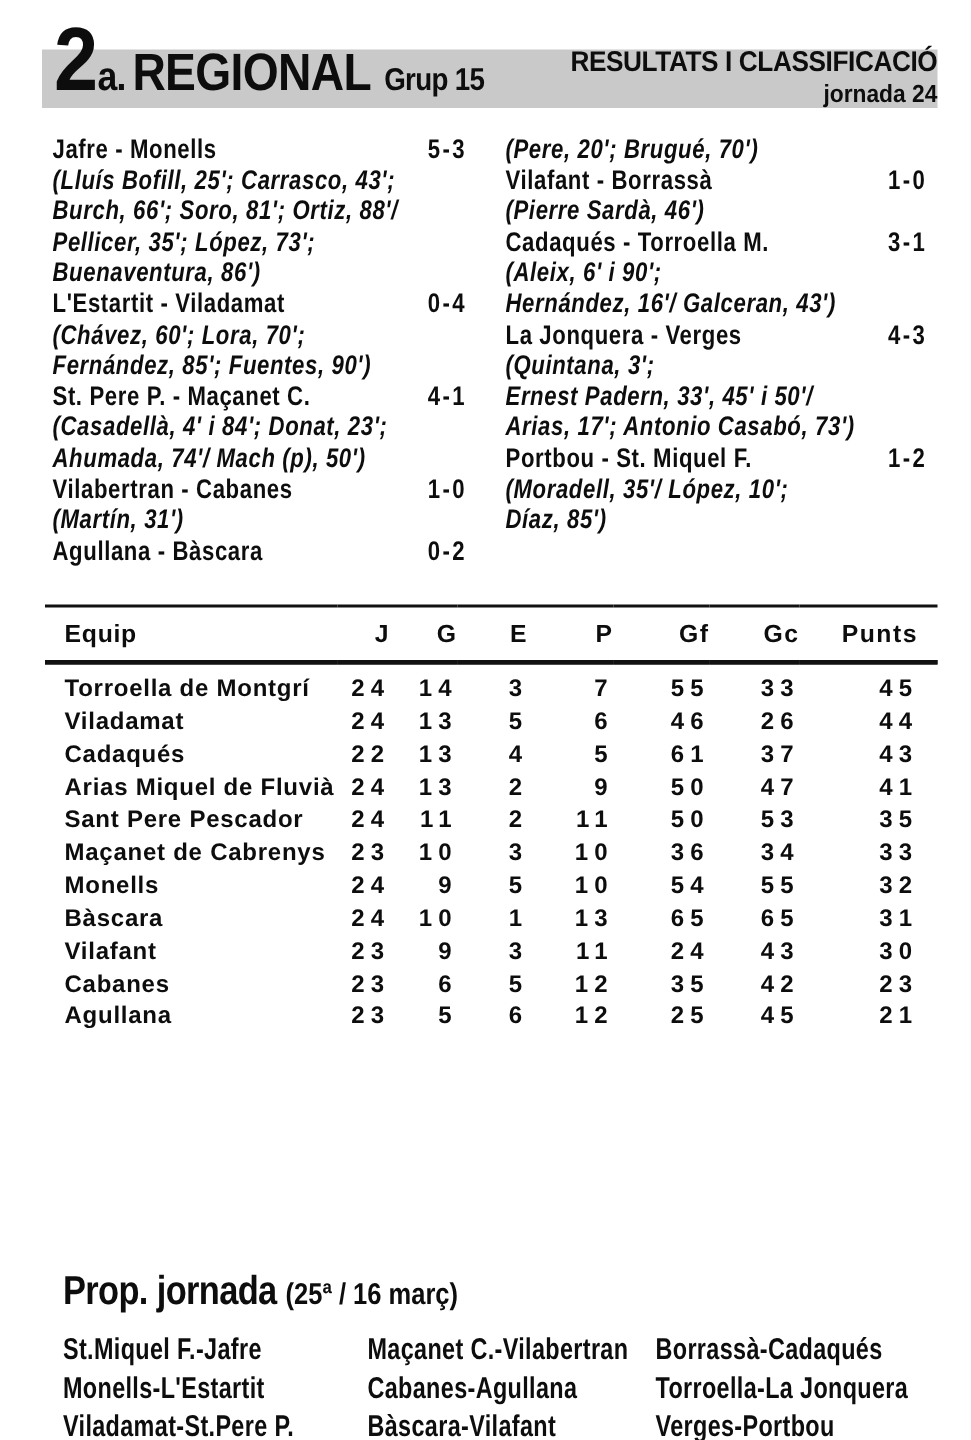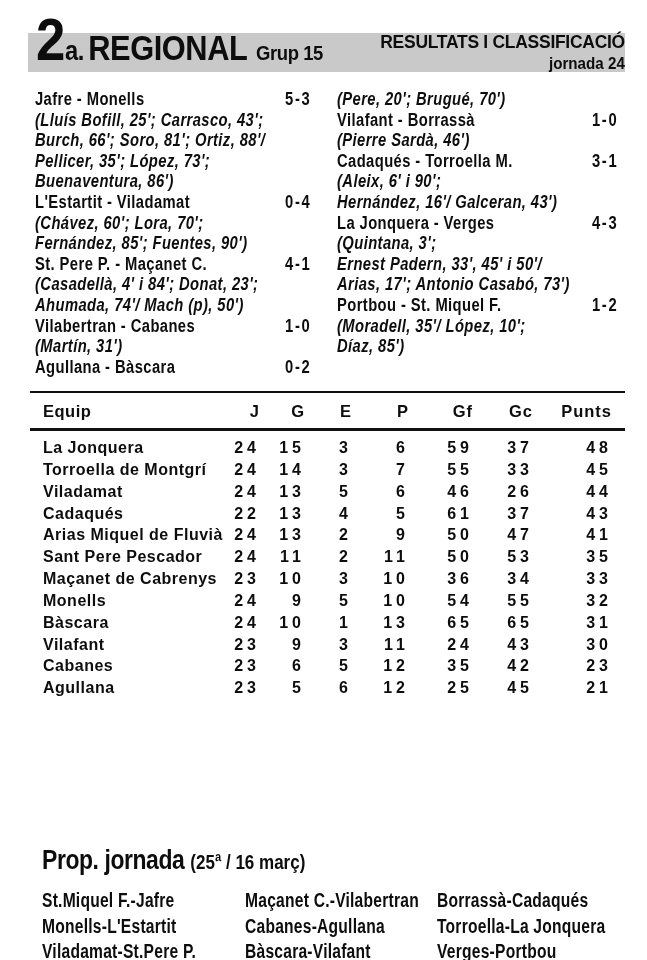--- a/index.html
+++ b/index.html
@@ -32,21 +32,21 @@
     font-size:18px; line-height:20.6px; letter-spacing:0.5px; white-space:nowrap;
   }
   .col-0 { left:35px;  width:337px; }
   .col-1 { left:337px; width:343px; }
   .result-match { display:flex; justify-content:space-between; }
   .result-score { letter-spacing:2px; }
   .result-scorers { font-style:italic; }
 
   
   .standings {
-    position:absolute; left:30px; top:391px; width:595px;
+    position:absolute; left:30px; top:403px; width:595px;
     border-collapse:collapse; table-layout:fixed; border-top:2px solid #111;
   }
   .standings th { font-size:16.5px; padding:9px 0 7px; border-bottom:3px solid #111; }
   .standings th.equip { text-align:left; padding-left:13px; letter-spacing:0.5px; }
   .standings th.num   { text-align:right; letter-spacing:1px; }
   .standings td { font-size:16px; line-height:21.85px; padding:0; }
   .standings td.equip { text-align:left; padding-left:13px; letter-spacing:0.5px; white-space:nowrap; overflow:visible; }
   .standings td.num   { text-align:right; letter-spacing:4px; }
   .standings tbody tr:first-child td { padding-top:6px; }
   .standings th:last-child, .standings td:last-child { padding-right:13px; }
@@ -164,30 +164,20 @@
         <th class="num">G</th>
         <th class="num">E</th>
         <th class="num">P</th>
         <th class="num">Gf</th>
         <th class="num">Gc</th>
         <th class="num">Punts</th>
       </tr>
     </thead>
     <tbody id="standings-body">
         <tr>
-          <td class="equip">La Jonquera</td>
-          <td class="num">24</td>
-          <td class="num">15</td>
-          <td class="num">3</td>
-          <td class="num">6</td>
-          <td class="num">59</td>
-          <td class="num">37</td>
-          <td class="num">48</td>
-        </tr>
-        <tr>
           <td class="equip">Torroella de Montgrí</td>
           <td class="num">24</td>
           <td class="num">14</td>
           <td class="num">3</td>
           <td class="num">7</td>
           <td class="num">55</td>
           <td class="num">33</td>
           <td class="num">45</td>
         </tr>
         <tr>

